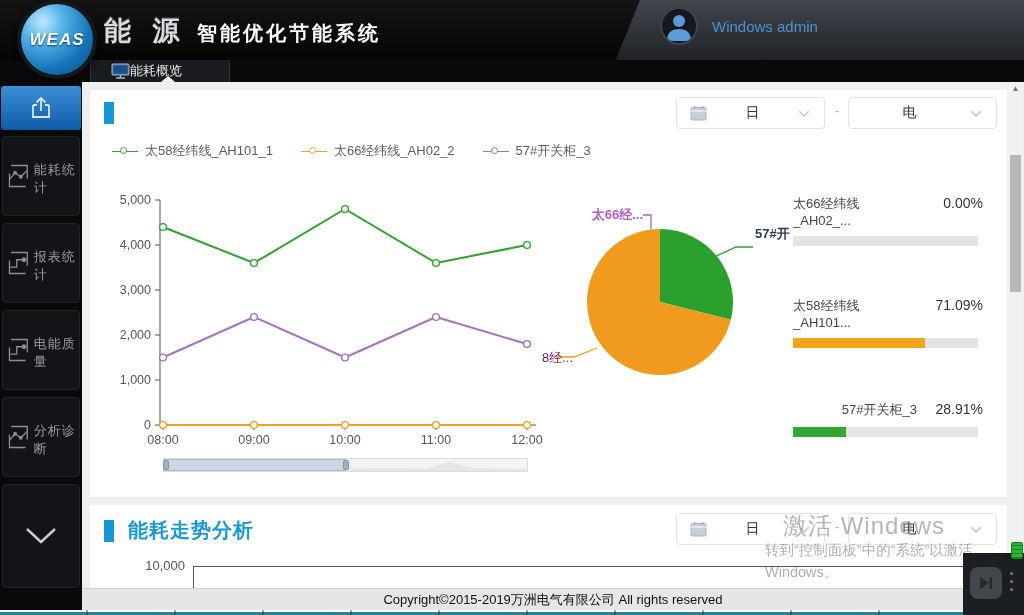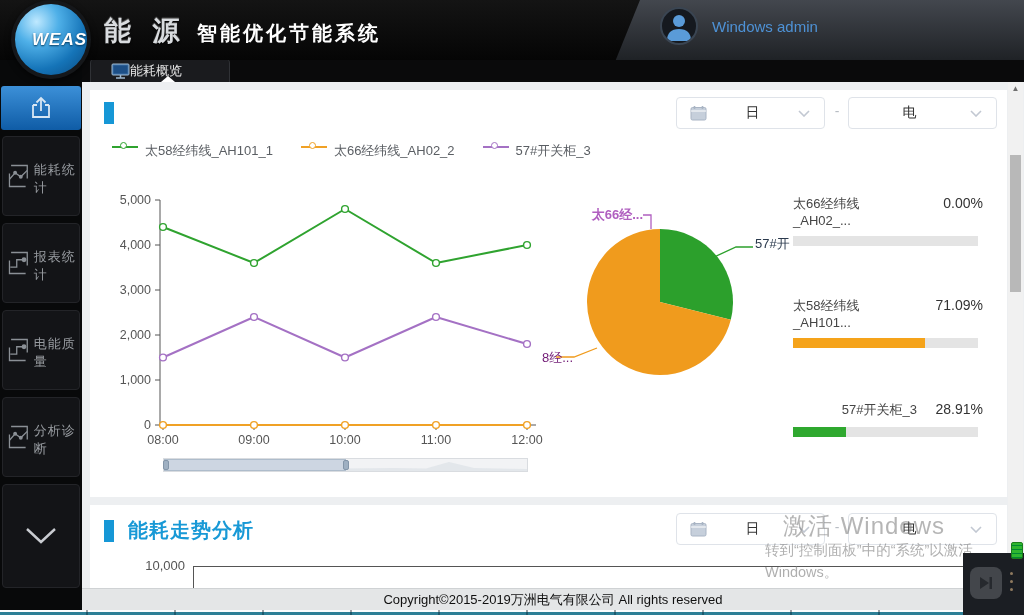--- a/index.html
+++ b/index.html
@@ -40,37 +40,37 @@
   .panel-title { margin-left:14px; font-size:20px; font-weight:bold; color:#1899d6; letter-spacing:1px; }
 
   .dropdown { position:absolute; top:7px; width:149px; height:32px; background:#fff; border:1px solid #dfe3e9; border-radius:4px; display:flex; align-items:center; cursor:pointer; }
   .dd1 { left:586px; } .dd2 { left:758px; }
   .dd-val { flex:1; text-align:center; font-size:14px; color:#333; }
   .dd-dash { position:absolute; left:739px; top:13px; color:#b8bdc4; font-size:14px; width:16px; text-align:center; }
   .cal-icon { margin-left:13px; }
 
   
   .legend { position:absolute; left:22px; top:52px; display:flex; align-items:center; }
-  .legend-item { display:flex; align-items:flex-start; margin-right:28px; cursor:pointer; }
+  .legend-item { display:flex; align-items:center; margin-right:28px; cursor:pointer; }
   .lg-mark { width:26px; height:9px; position:relative; margin-right:7px; }
   .lg-line { position:absolute; top:4px; left:0; width:26px; height:1.5px; }
   .lg-circle { position:absolute; left:8px; top:0; width:7px; height:7px; border-radius:50%; background:#fff; border:1.5px solid #000; }
   .legend-item span.txt { font-size:13px; color:#5a5e63; }
 
   
   .dz { position:absolute; left:73px; top:368px; width:365px; height:14px; background:#f2f3f5; border:1px solid #d9dce0; cursor:pointer; }
   .dz-sel { position:absolute; left:0; top:0; width:50%; height:100%; background:#cdd6e2; border:1px solid #aebccb; }
   .dz-h { position:absolute; top:1px; width:6px; height:10px; background:#9fb0c2; border:1px solid #8496a9; border-radius:2px; }
   .dz-sil { position:absolute; left:0; top:0; }
 
   
   .pie-wrap { position:absolute; left:450px; top:95px; width:250px; height:245px; overflow:hidden; }
   .pie-callout { position:absolute; font-size:13px; white-space:nowrap; }
   .pc0 { right:147px; top:21px; }
-  .pc1 { left:215px; top:50px; }
+  .pc1 { left:215px; top:40px;font-weight:bold; }
   .pc2 { left:2px; top:164px; }
 
   
   .bars { position:absolute; left:703px; top:95px; width:190px; height:265px; }
   .bar-item { position:absolute; left:0; width:190px; }
   .bar-row { display:flex; justify-content:flex-end; align-items:baseline; }
   .bar-name { font-size:13px; color:#454545; }
   .bar-pct { font-size:14px; color:#333; margin-left:14px; min-width:52px; text-align:right; }
   .bar-track { margin-top:8px; width:185px; height:10px; background:#e4e4e4; }
   .bar-fill { height:10px; }
@@ -121,23 +121,23 @@
       <div class="avatar">
         <svg width="34" height="34" viewBox="0 0 34 34">
           <circle cx="17" cy="12" r="6" fill="#5a9bd8"></circle>
           <path d="M5 32 Q5 20 17 20 Q29 20 29 32 Z" fill="#5a9bd8"></path>
         </svg>
       </div>
       <span class="welcome-text">Windows admin</span>
     </div>
   </div>
 
-  <div style="position:absolute;left:11px;top:0;width:80px;height:79px;border-radius:50%;z-index:25;
+  <div style="position:absolute;left:17px;top:0;width:80px;height:79px;border-radius:50%;z-index:25;
               background:radial-gradient(circle at 30% 25%, #bfe9ff 0%, #4fb0e8 30%, #1574b8 65%, #0a4a80 100%);
-              border:4px solid #15171a; box-shadow:0 2px 6px rgba(0,0,0,.6); display:flex;align-items:center;justify-content:flex-end;">
+              border:4px solid #15171a; box-shadow:0 2px 6px rgba(0,0,0,.6); display:flex;align-items:center;justify-content:center;">
     <span style="color:#fff;font-style:italic;font-weight:bold;font-size:17px;letter-spacing:1px;text-shadow:0 1px 2px #063a5e;">WEAS</span>
   </div>
 
   <div class="tabrow">
     <div class="tab">
       <svg width="19" height="16" viewBox="0 0 19 16">
         <rect x="1" y="1" width="17" height="11" rx="1" fill="#3a6ea5" stroke="#9fb9cf" stroke-width="1"></rect>
         <rect x="2.5" y="2.5" width="14" height="8" fill="#1d4f86"></rect>
         <line x1="9.5" y1="12" x2="9.5" y2="15" stroke="#9fb9cf" stroke-width="1.5"></line>
         <line x1="5" y1="15" x2="14" y2="15" stroke="#9fb9cf" stroke-width="1.5"></line>

